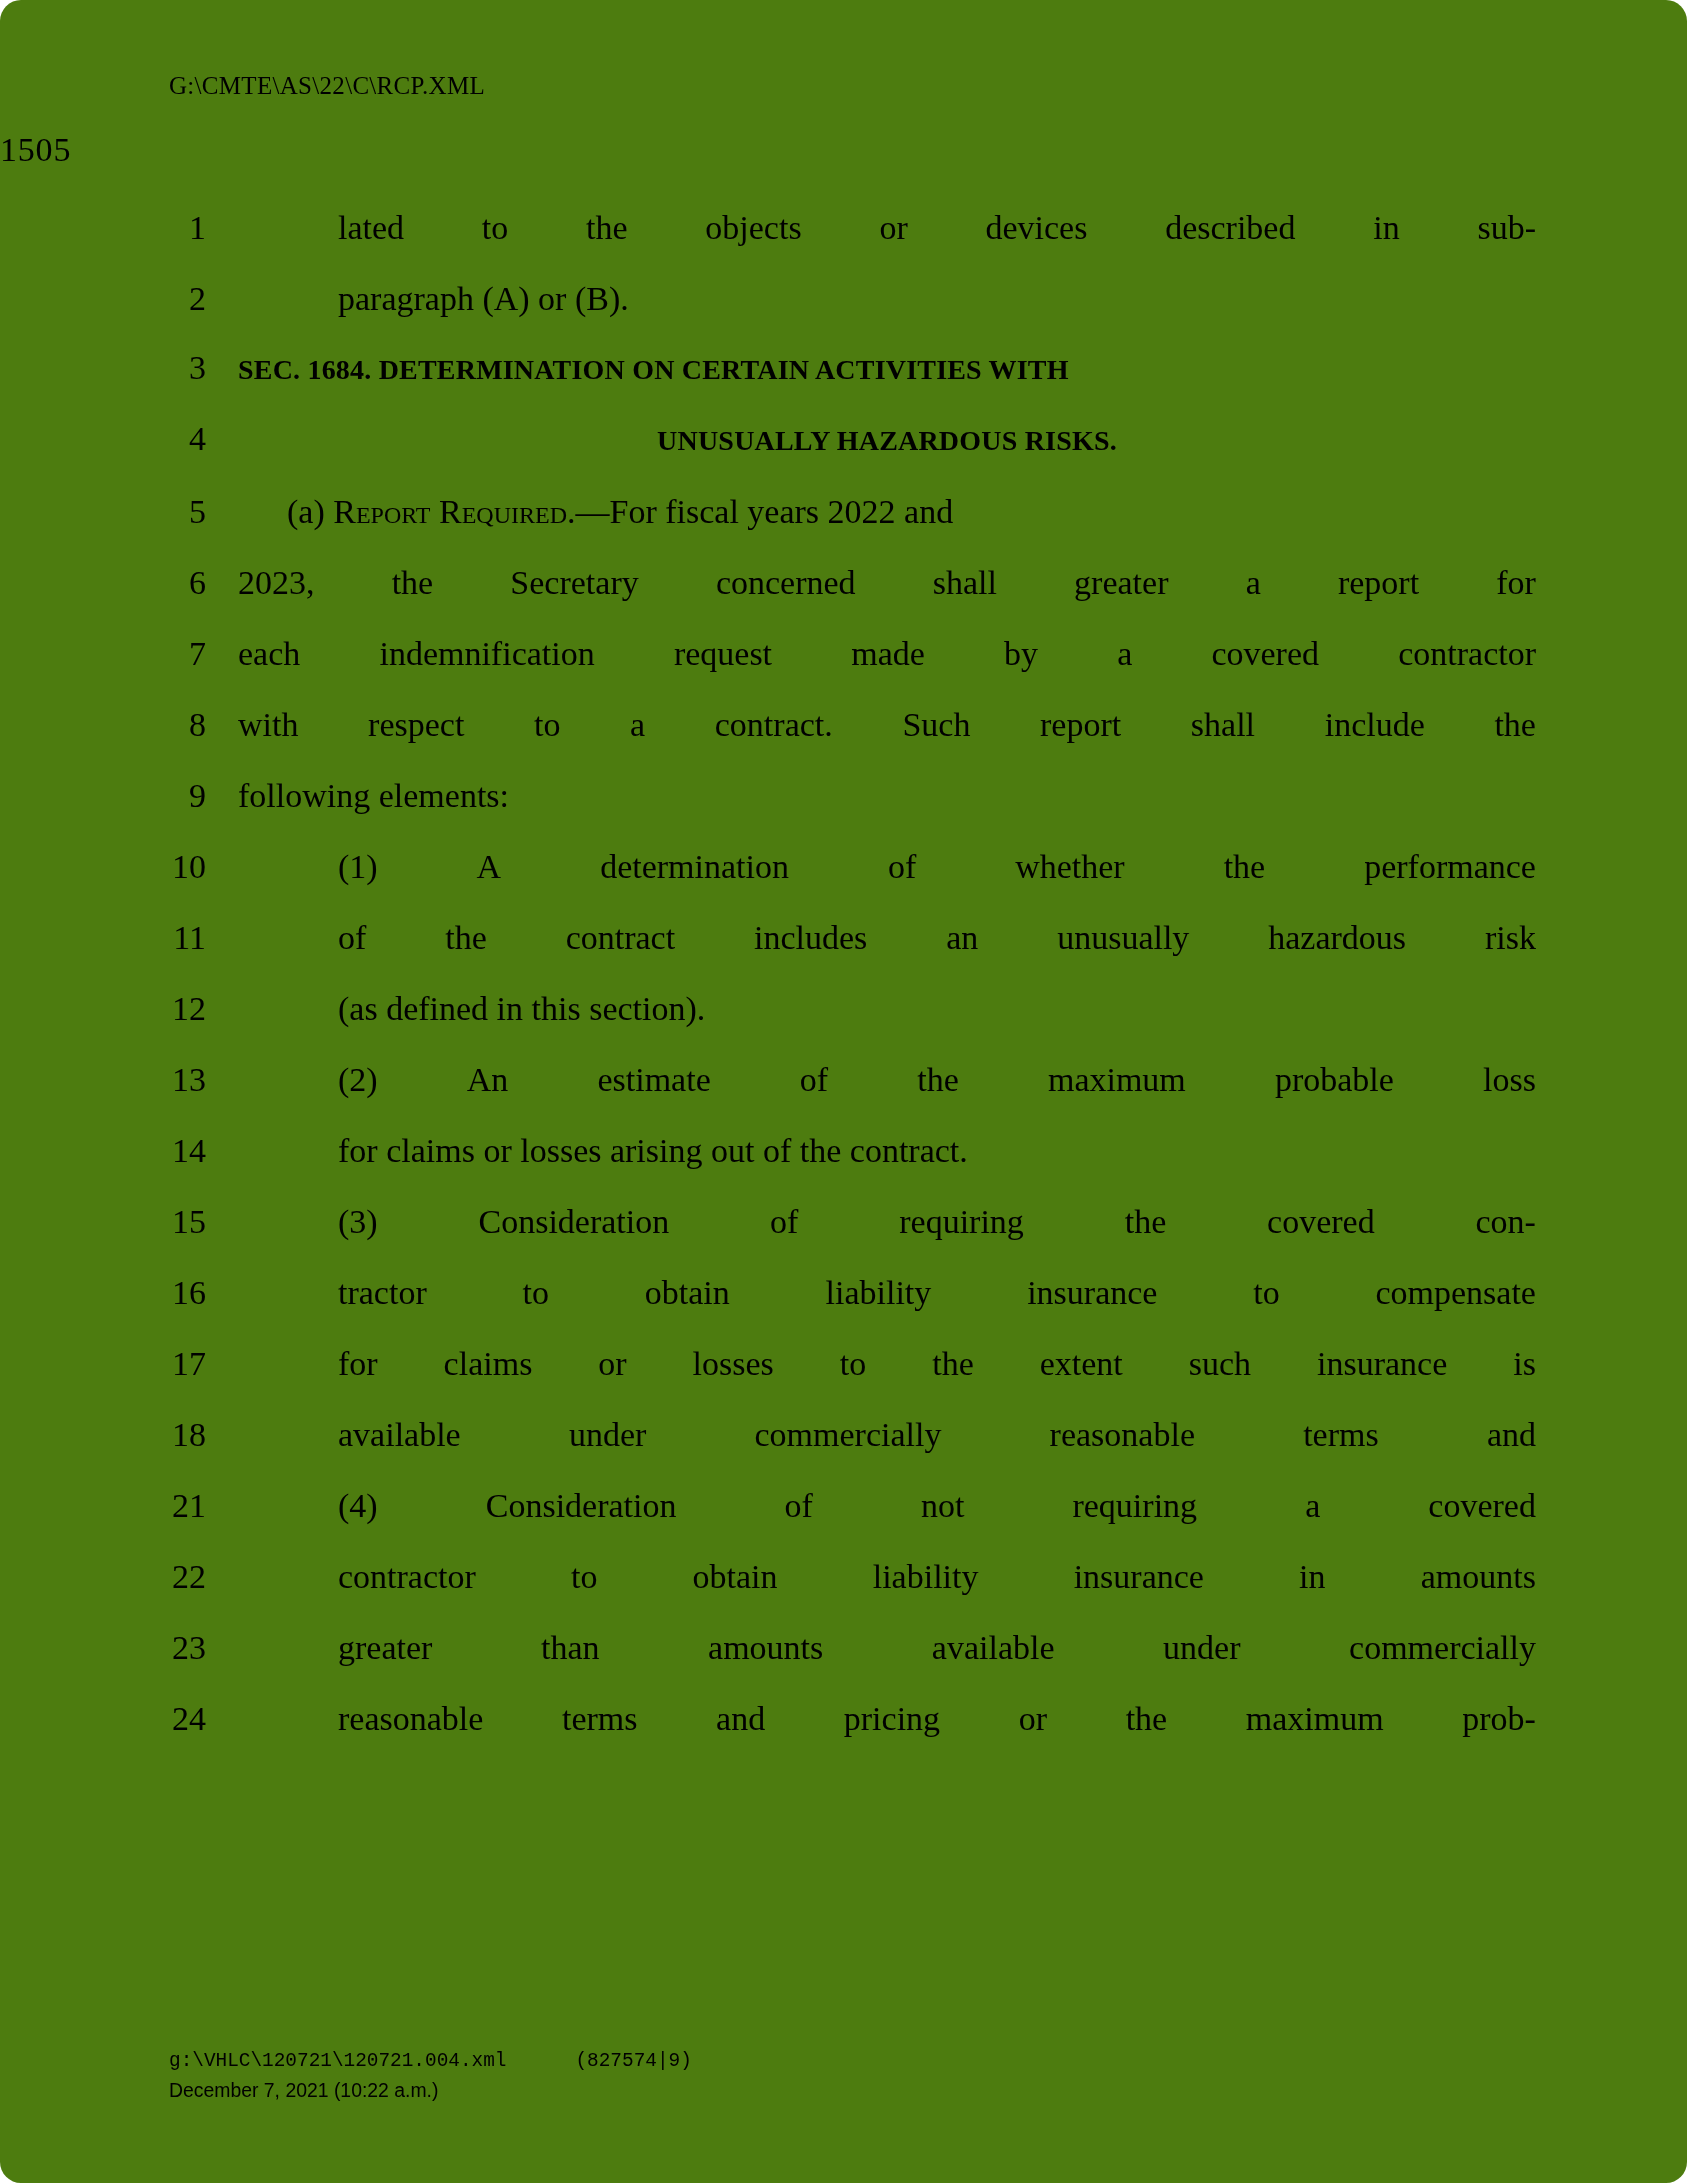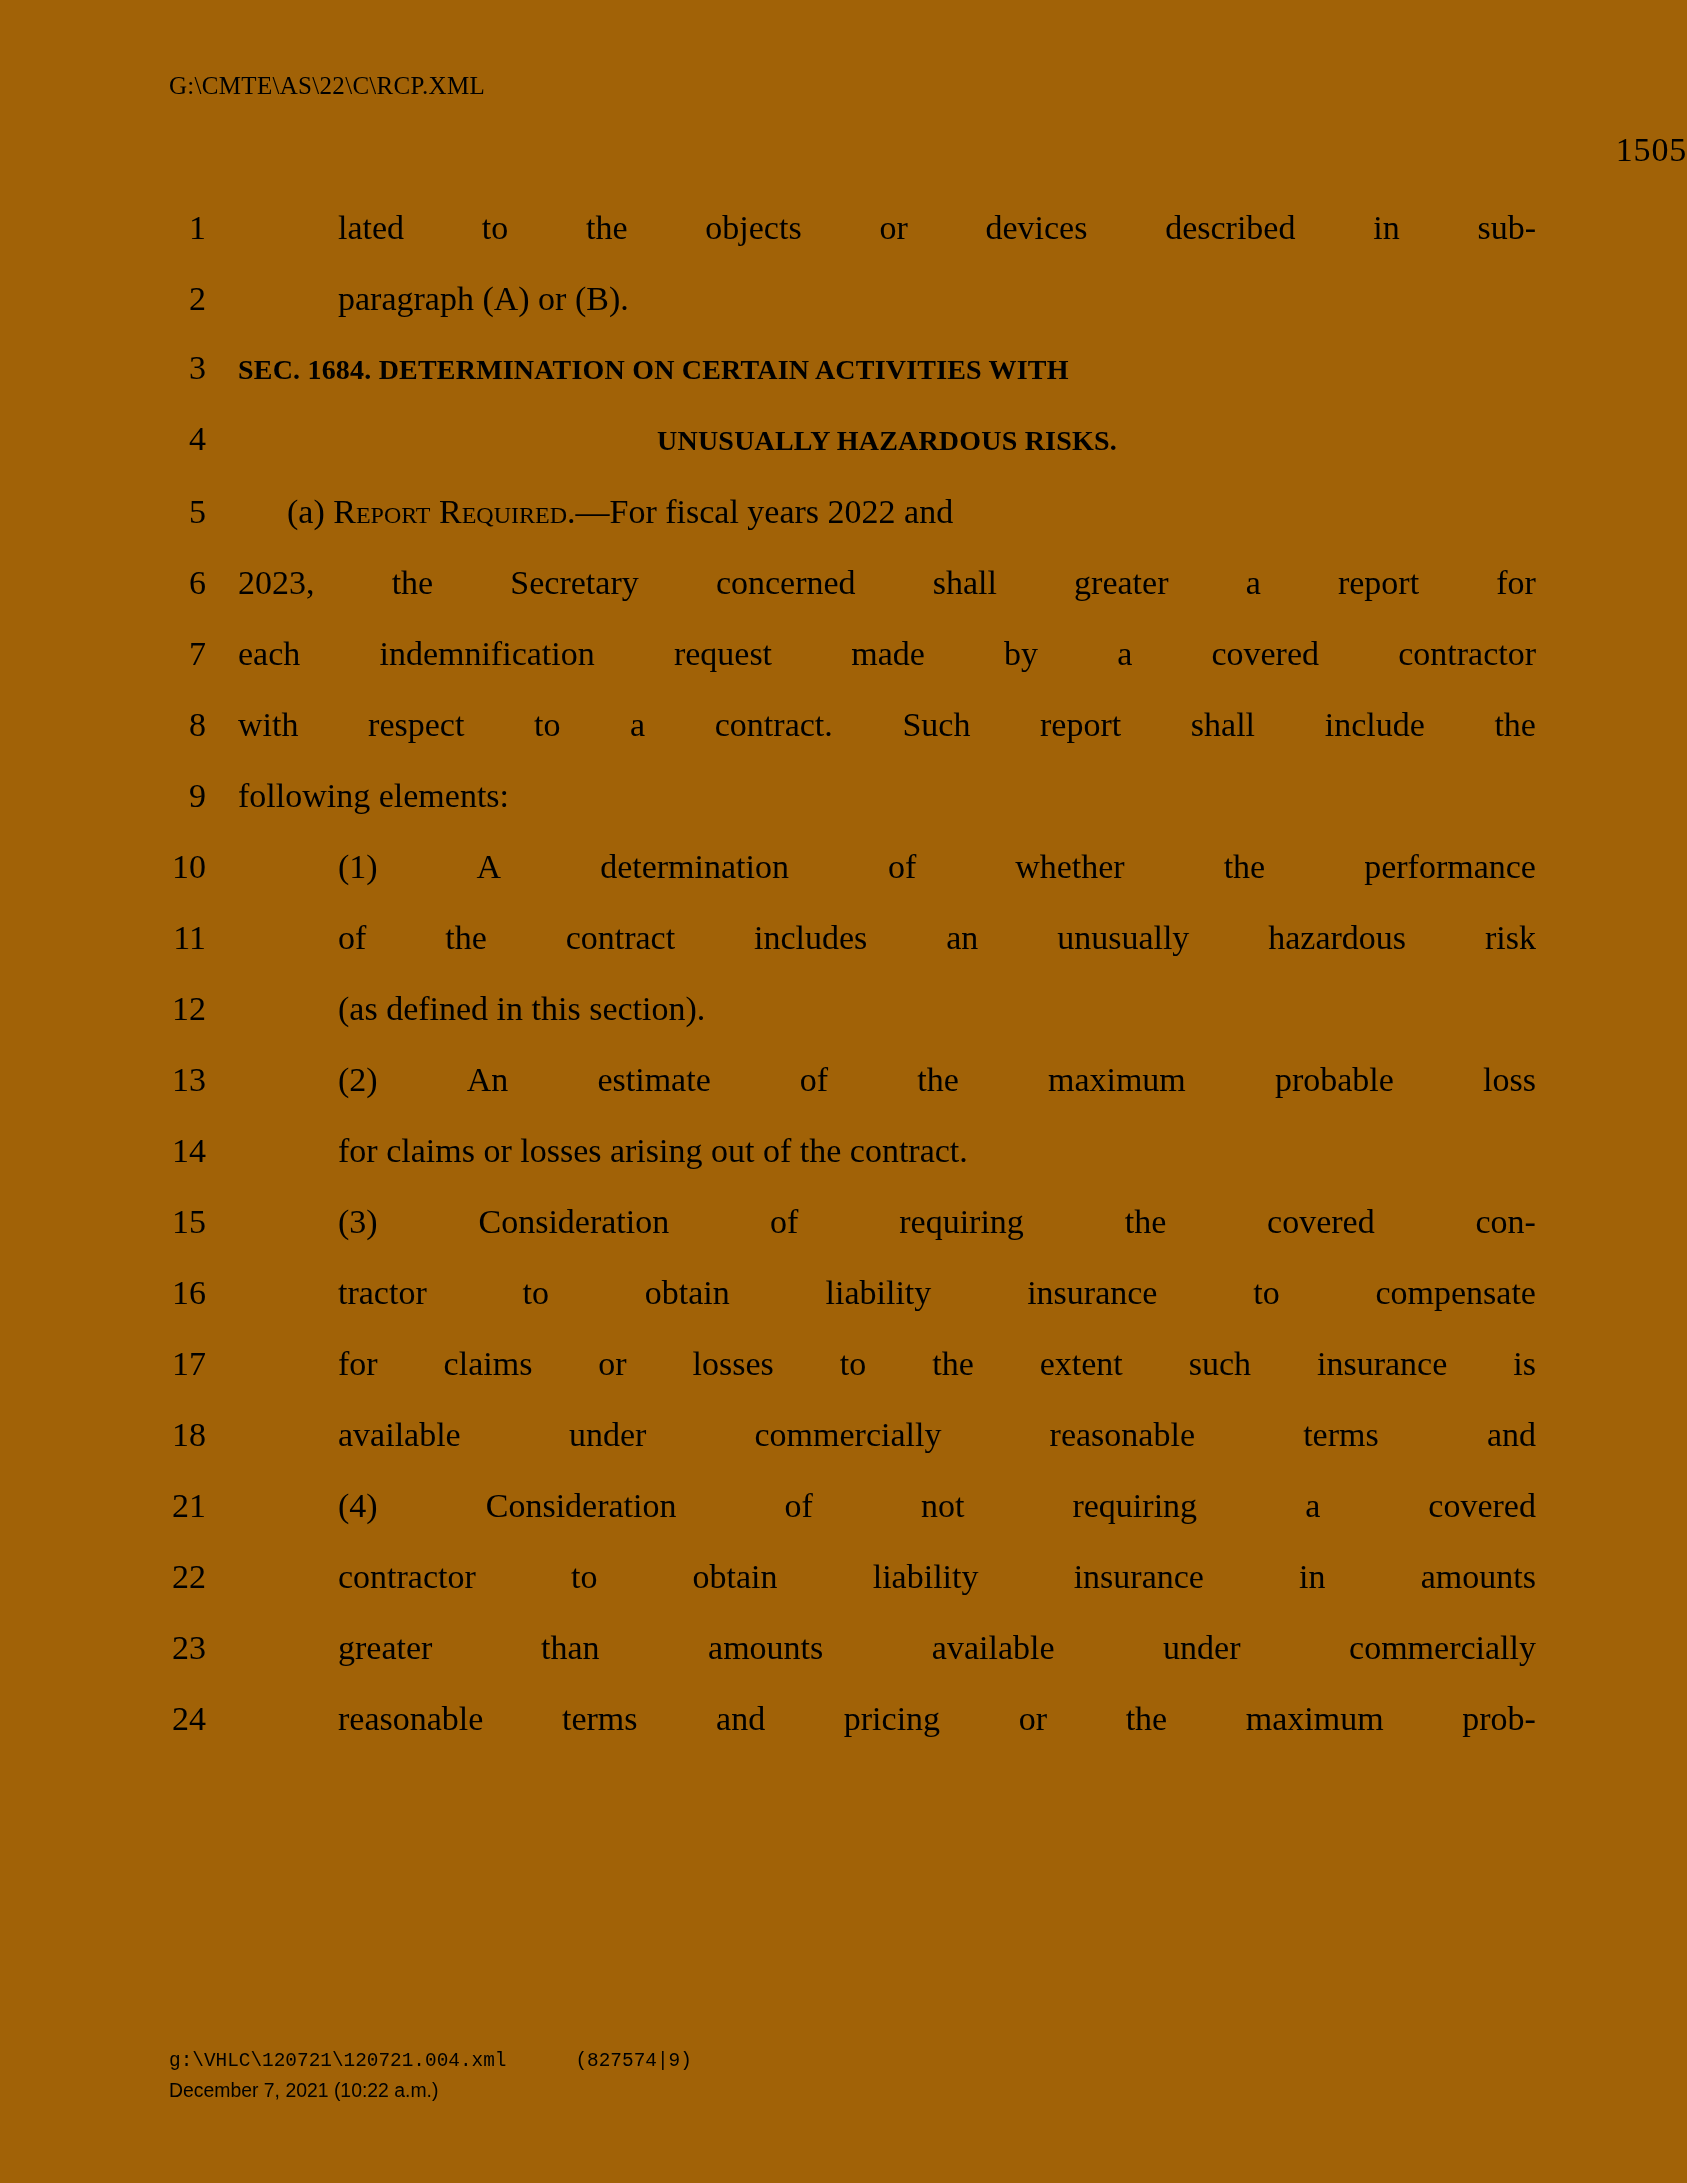--- a/index.html
+++ b/index.html
@@ -9,38 +9,39 @@
   }
   body {
     font-family: "Liberation Serif", serif;
     color: #000000;
   }
   .page {
     position: relative;
     width: 1687px;
     height: 2183px;
     margin: 0 auto;
-    background: #a16207;
+    background: #4d7c0f;
     overflow: hidden;
+    border-radius: 21px;
   }
   .header-path {
     position: absolute;
     left: 169px;
     top: 72px;
     font-family: "Liberation Serif", serif;
     font-size: 25px;
     letter-spacing: 0.3px;
     white-space: nowrap;
   }
   .page-number {
     position: absolute;
     top: 131px;
     left: 0;
     width: 1687px;
-    text-align: right;
+    text-align: left;
     font-size: 34px;
     letter-spacing: 0.8px;
   }
   .body-block {
     position: absolute;
     left: 169px;
     top: 192px;
     width: 1367px;
   }
   .line {

